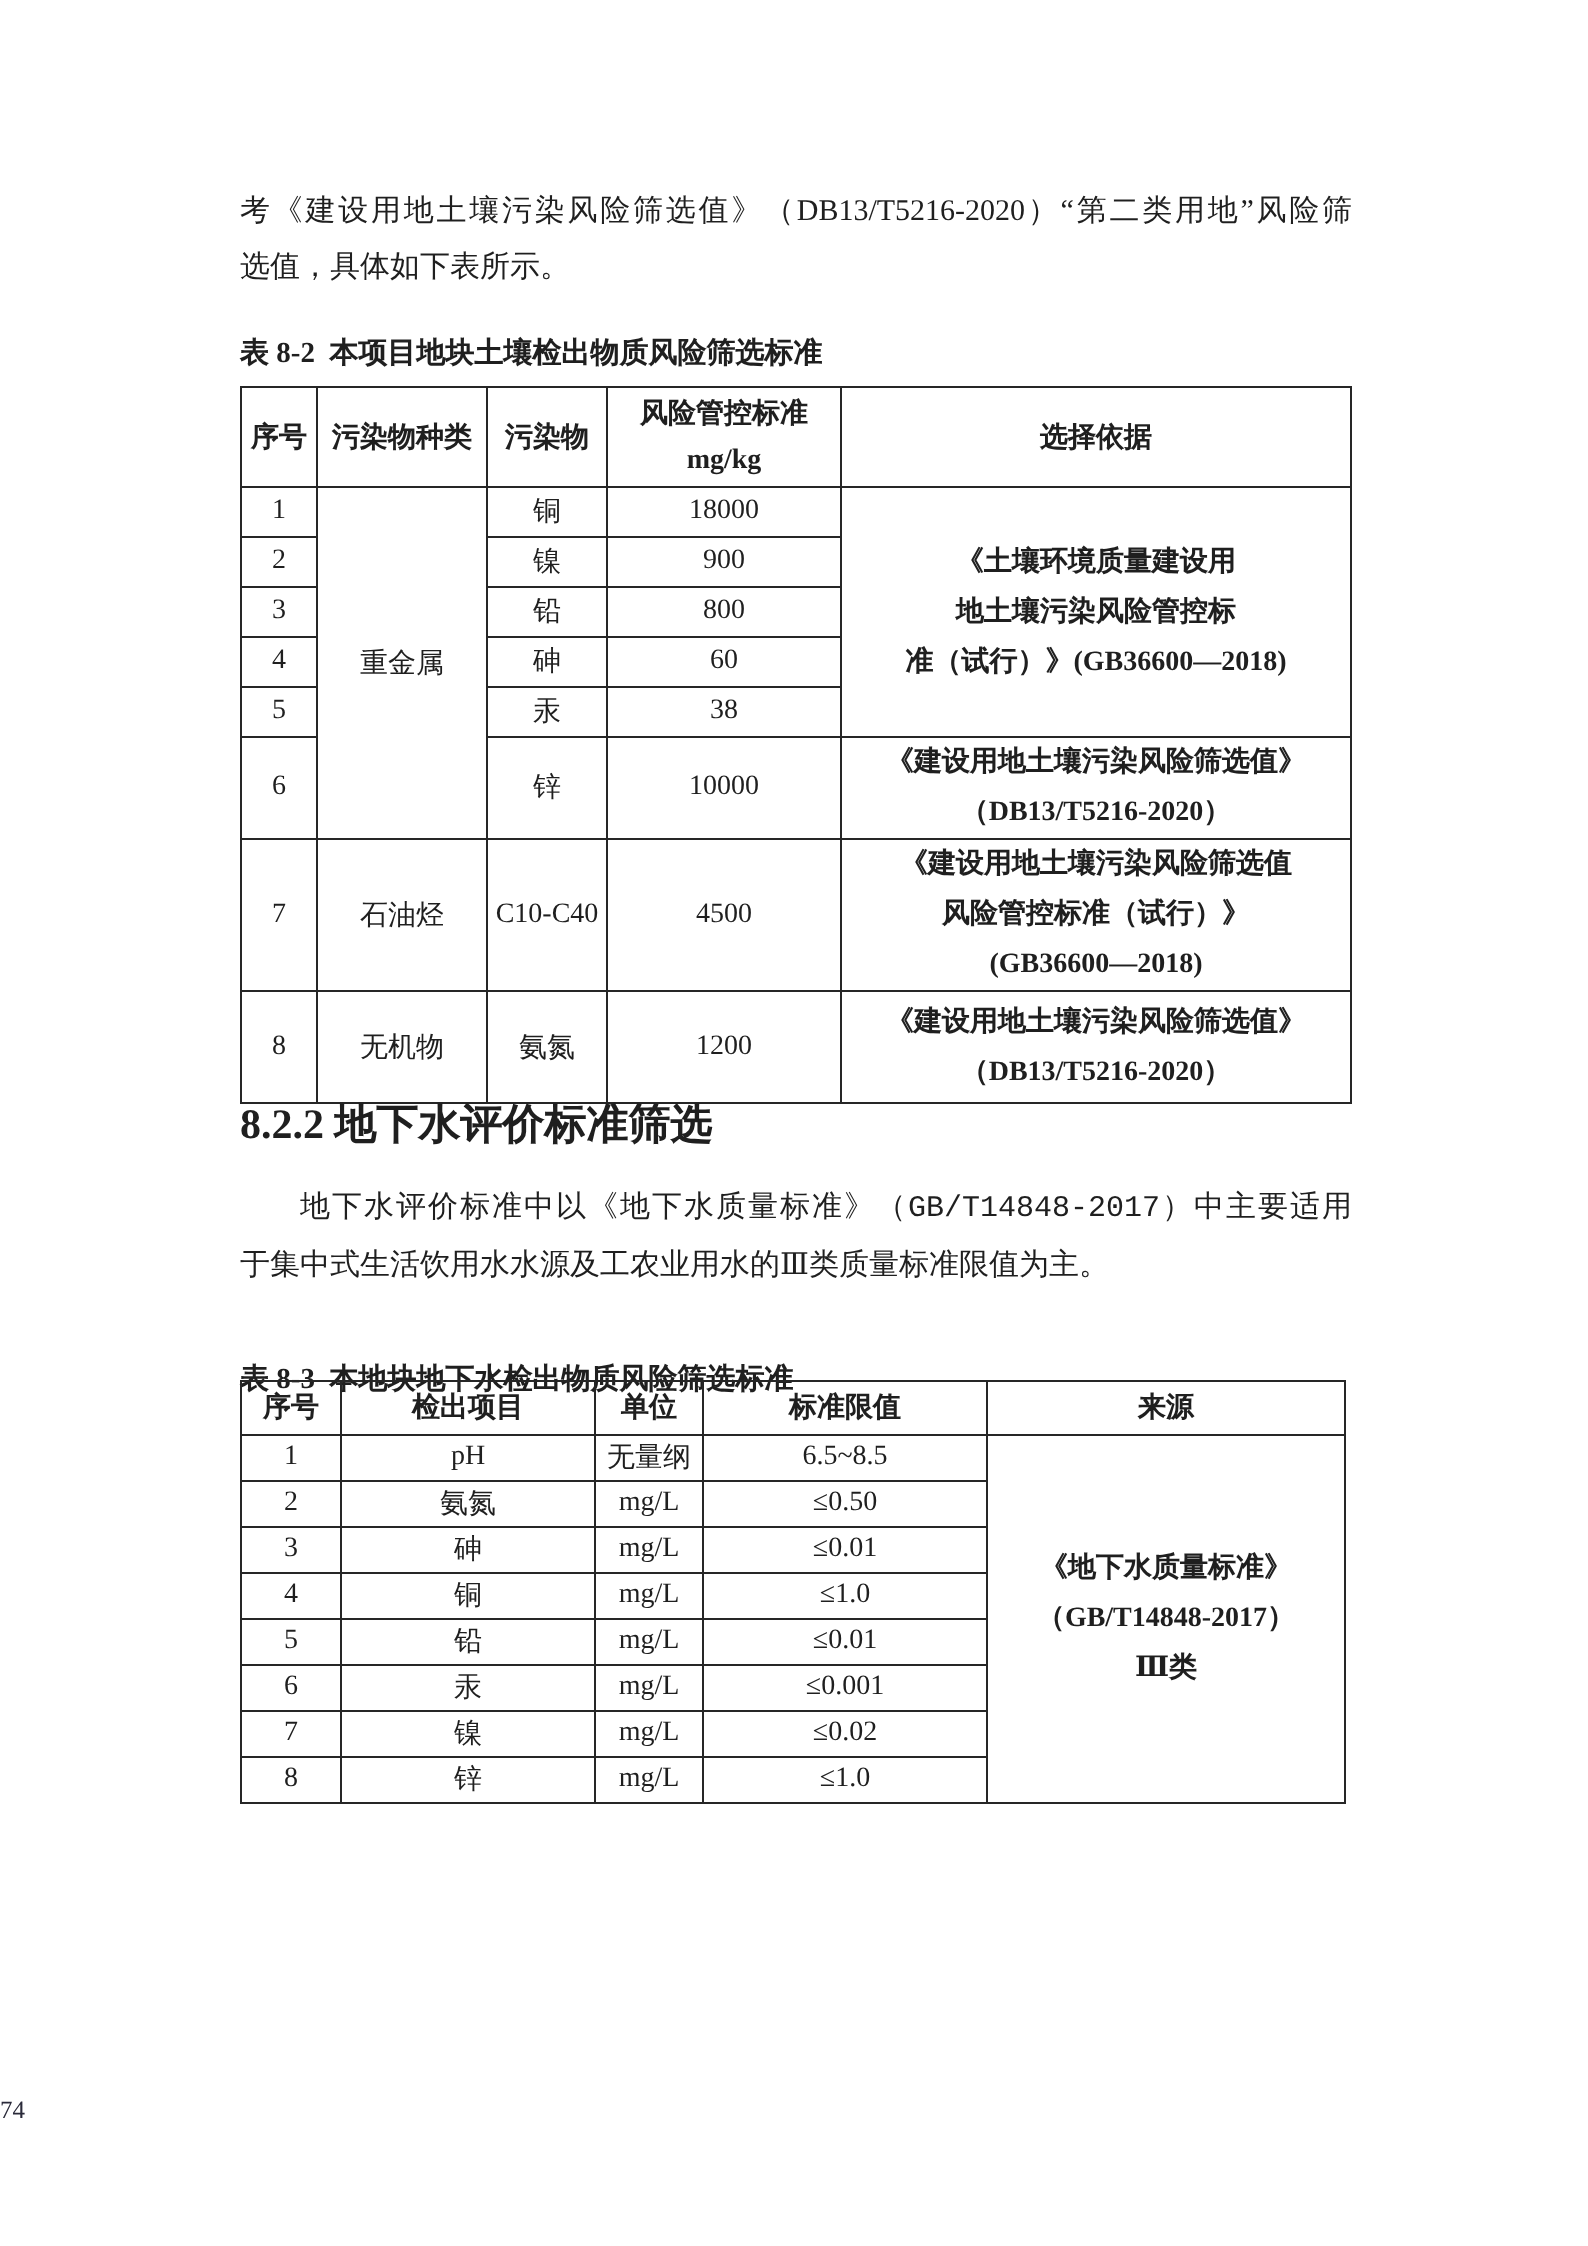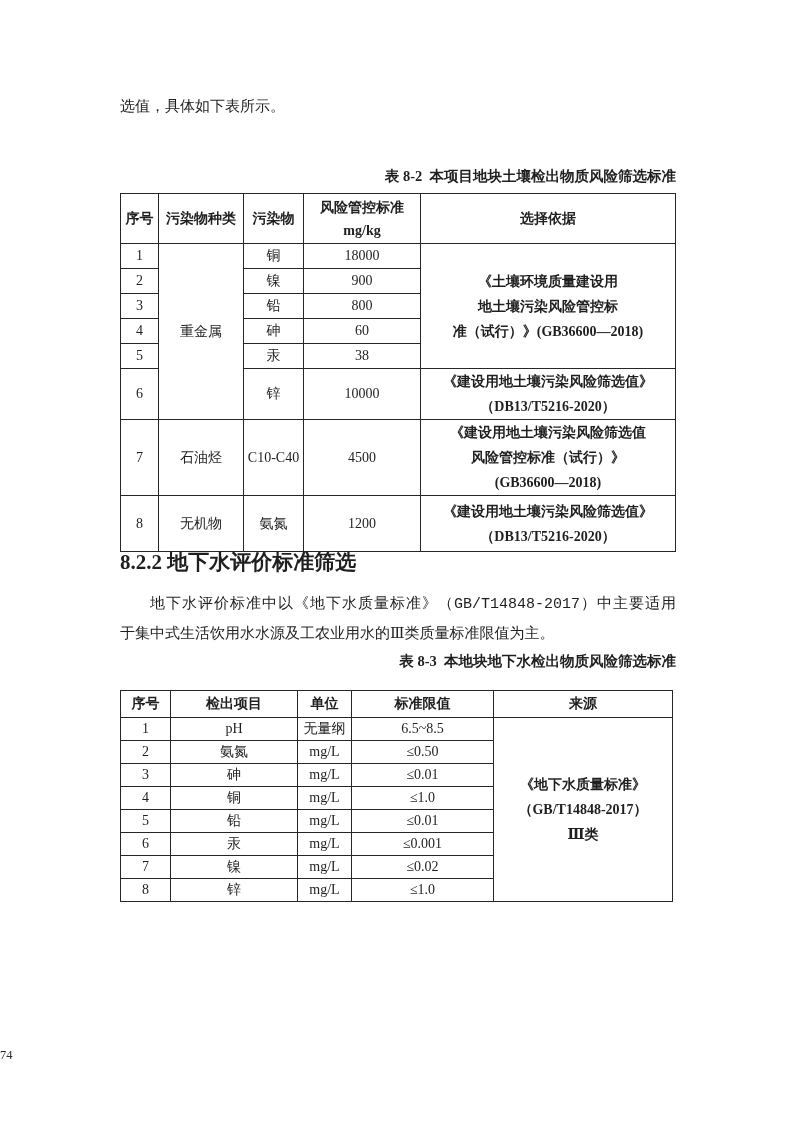--- a/index.html
+++ b/index.html
@@ -17,25 +17,25 @@
   
   .bodytext { font-size: 15px; line-height: 28px; }
   .line  { display: block; }
   .jline { display: block; text-align: justify; text-align-last: justify; }
   .ind   { text-indent: 30px; font-family: Liberation Mono, monospace; }
 
   .intro { left: 120px; top: 92px; width: 556px; }
 
   .tbl-title {
     left: 120px; width: 556px;
-    text-align: right; font-weight: bold; font-size: 14.5px;
+    text-align: left; font-weight: bold; font-size: 14.5px;
     white-space: pre;
   }
   .t82-title { top: 167px; }
-  .t83-title { top: 652px; }
+  .t83-title { top: 680px; }
 
   table.tbl {
     border-collapse: collapse;
     table-layout: fixed;
     font-size: 14px;
   }
   .tbl th, .tbl td {
     border: 1px solid #262626;
     text-align: center;
     vertical-align: middle;
@@ -77,20 +77,21 @@
     left: 0; top: 1048px; width: 794px;
     text-align: left; font-size: 12.5px; color: #2a2a3a;
   }
 </style>
 </head>
 <body>
 
 <div class="page">
 
   <div class="intro bodytext abs">
+    <span class="jline">考《建设用地土壤污染风险筛选值》（DB13/T5216-2020）“第二类用地”风险筛</span>
     <span class="line">选值，具体如下表所示。</span>
   </div>
 
   <div class="tbl-title t82-title abs">表 8-2  本项目地块土壤检出物质风险筛选标准</div>
 
   <table class="tbl t82 abs">
     <colgroup>
         <col class="c1">
         <col class="c2">
         <col class="c3">

